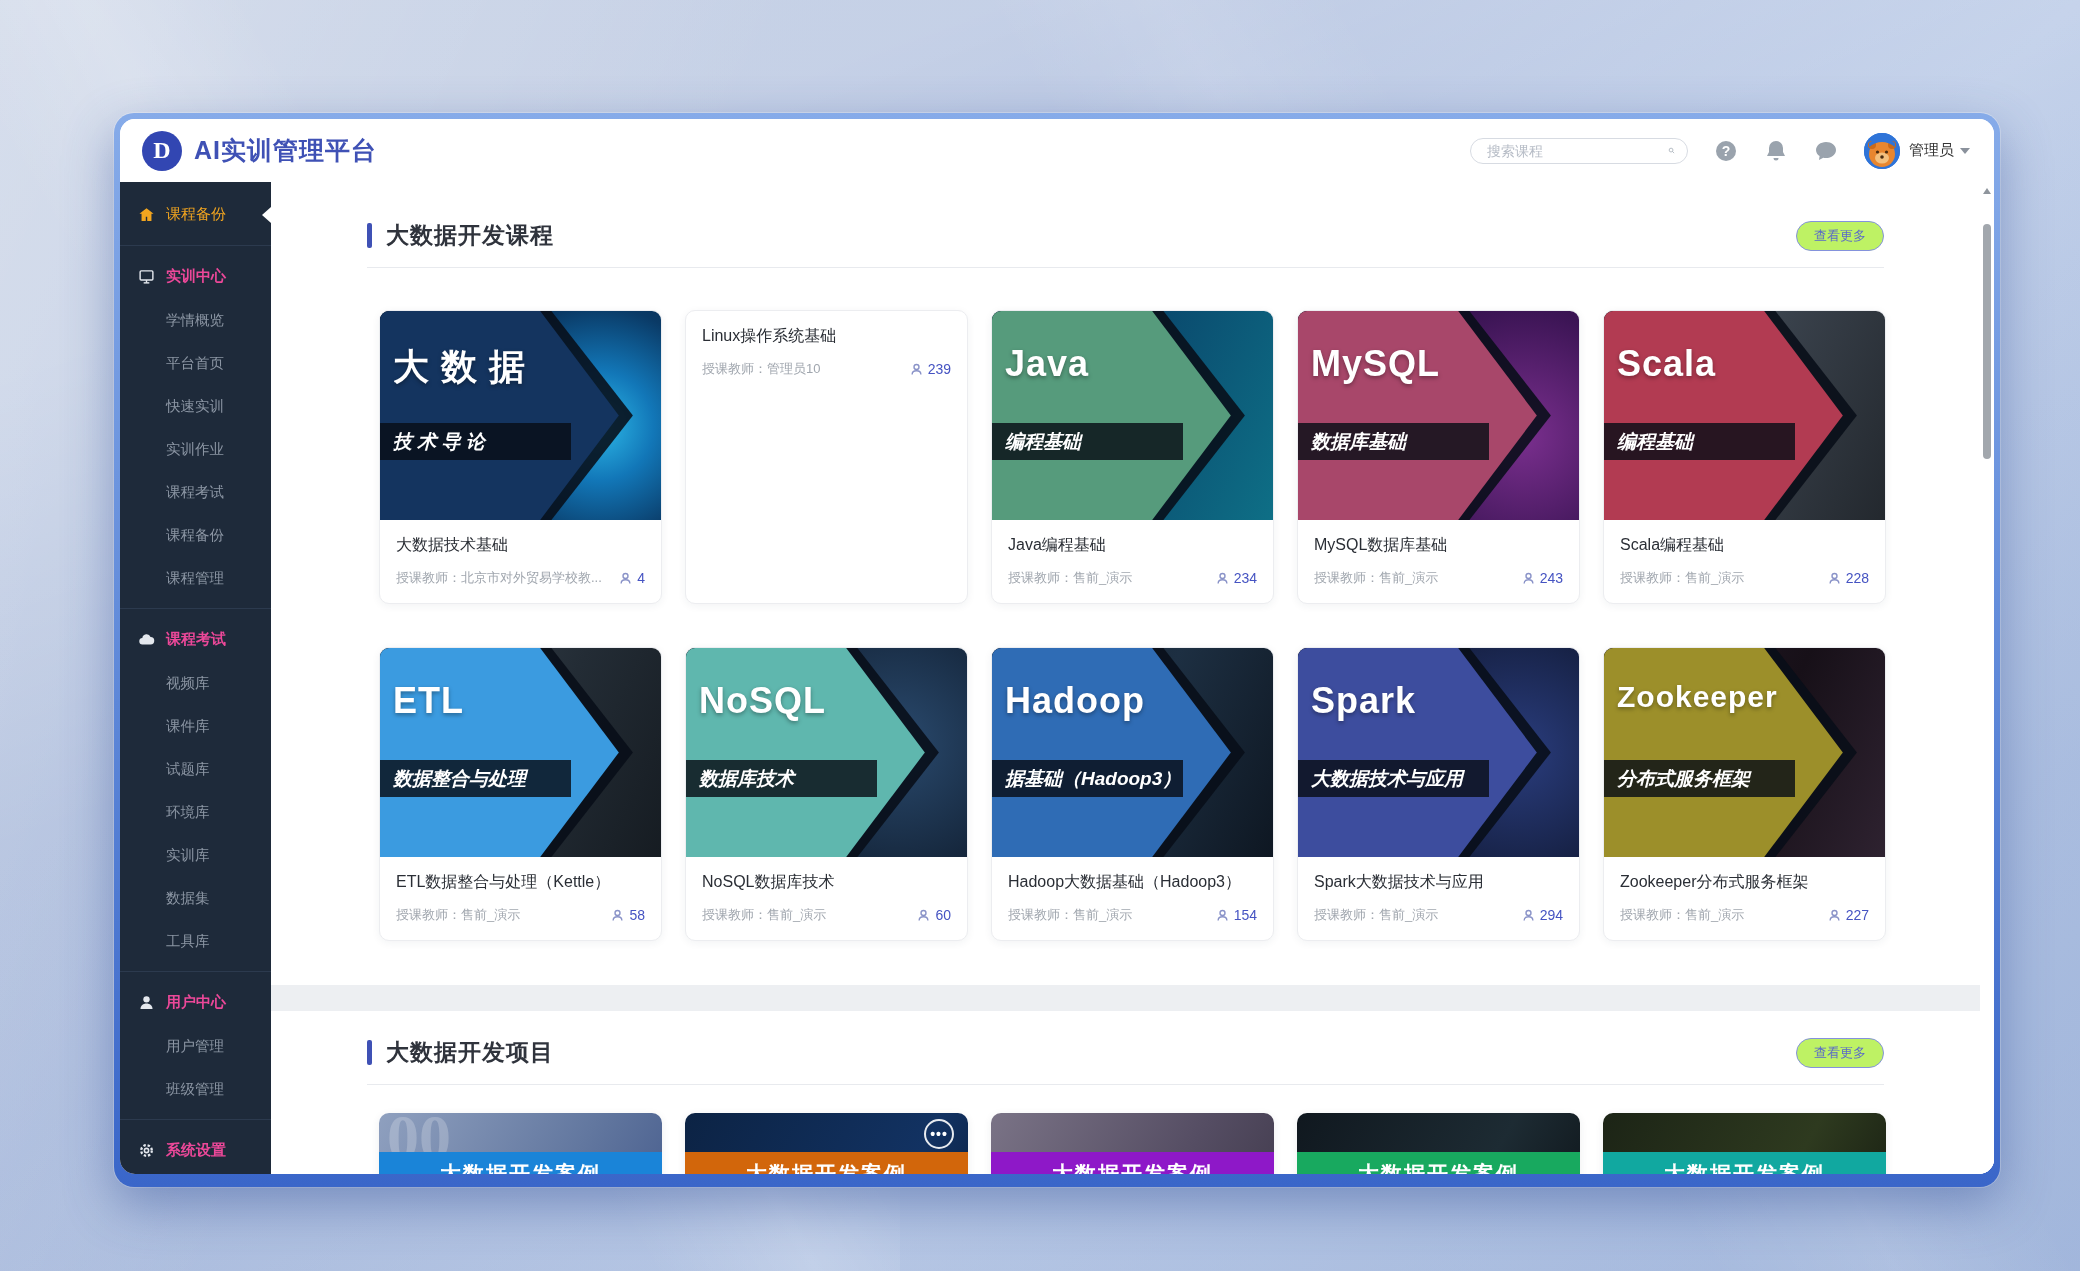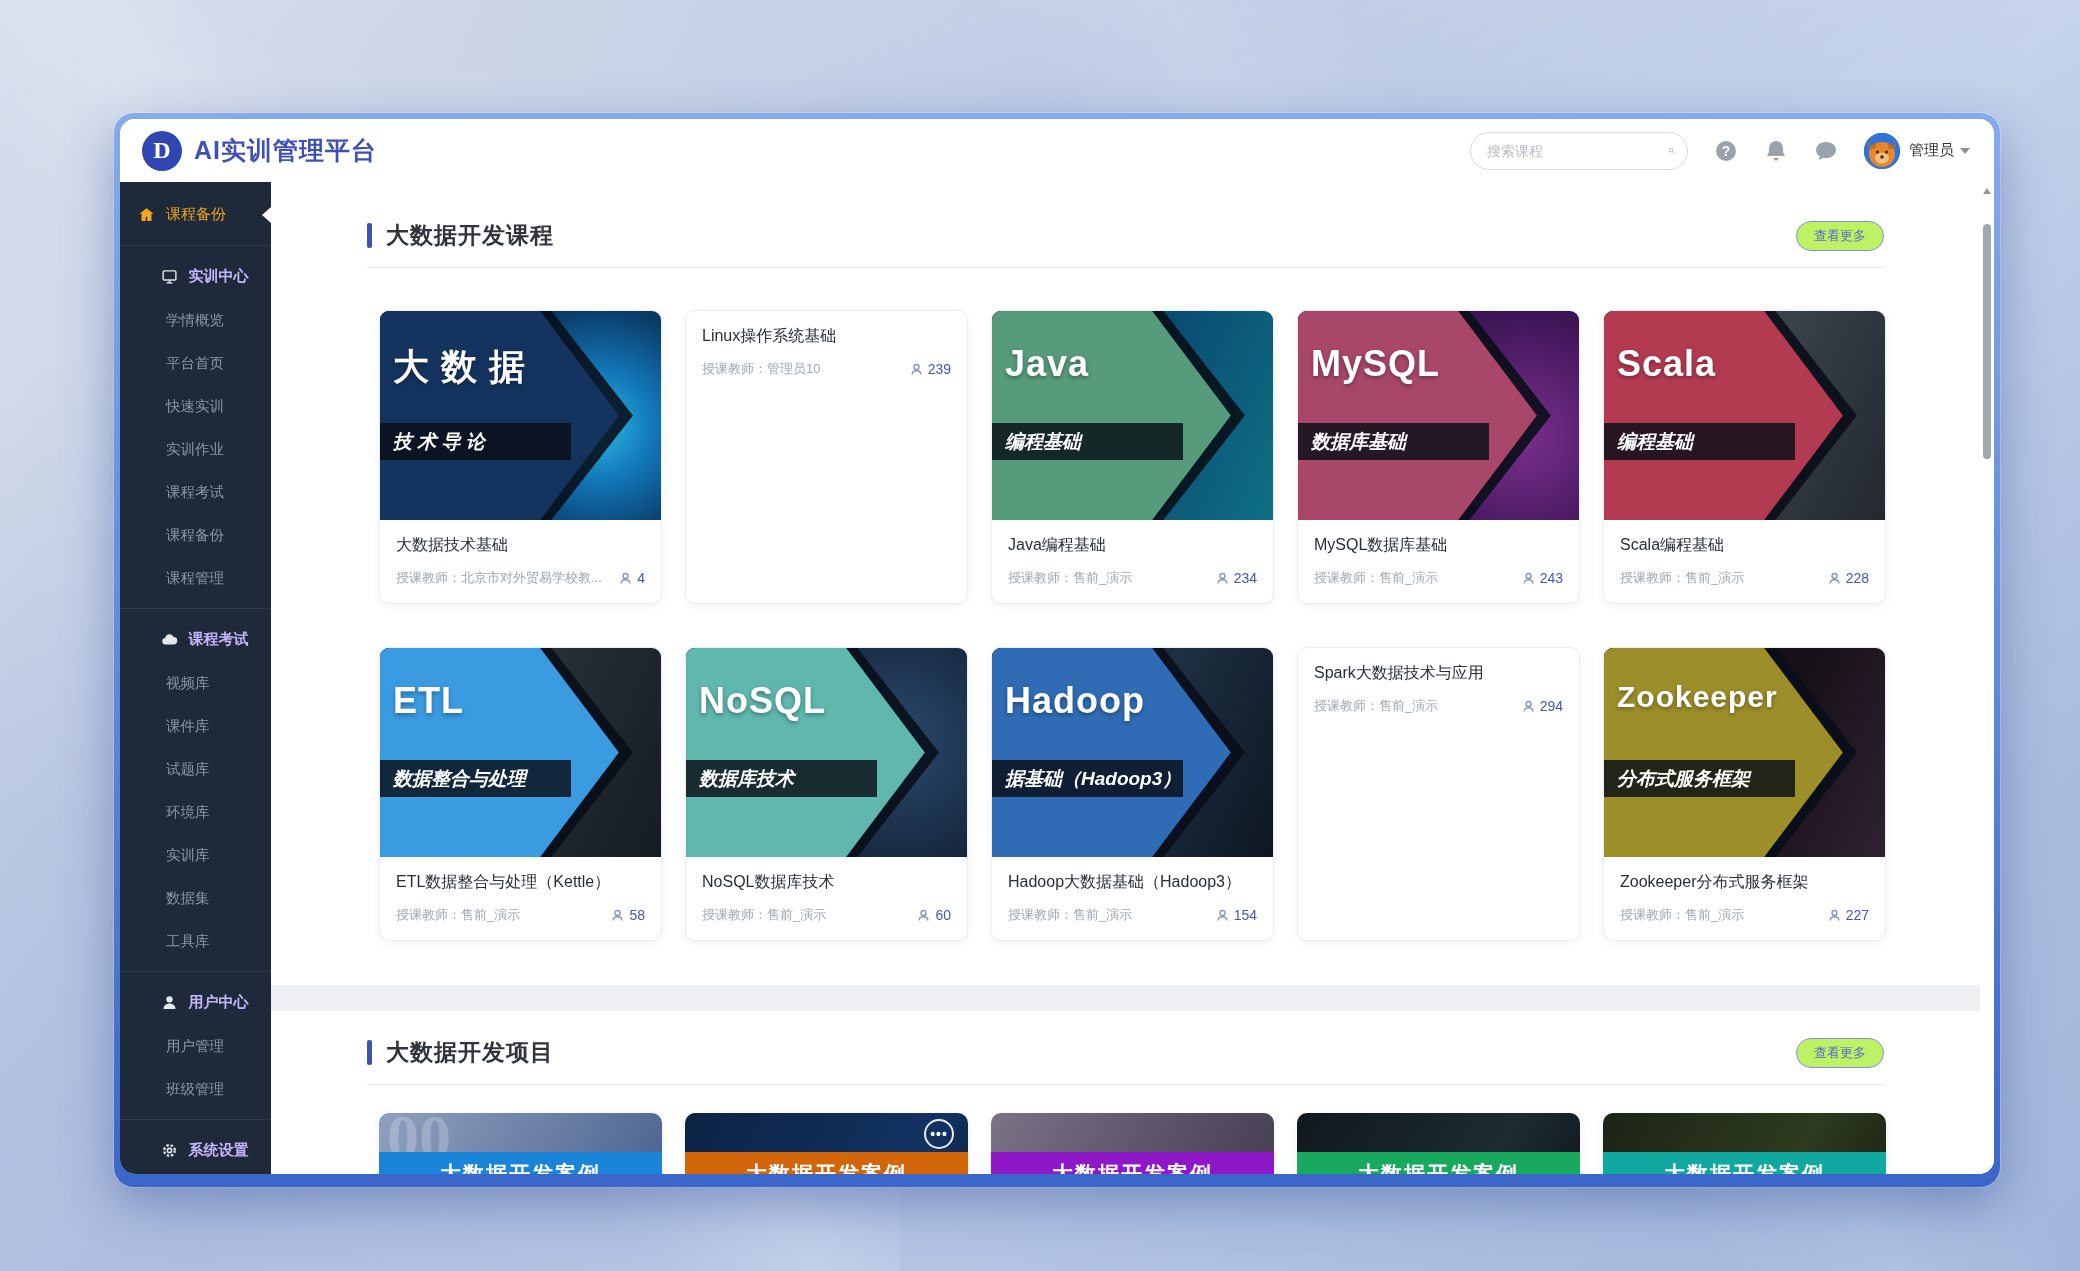--- a/index.html
+++ b/index.html
@@ -27,21 +27,21 @@
     display:flex; flex-direction:column; }
 
   
   .hdr { height:63px; background:#fff; flex:0 0 63px; display:flex; align-items:center;
     padding:0 24px 0 22px; position:relative; z-index:5; }
   .logo { width:40px; height:40px; border-radius:50%; background:#3246b2; color:#fff;
     display:flex; align-items:center; justify-content:center; font-size:24px; font-weight:bold;
     font-family:"Liberation Serif", serif; }
   .app-title { margin-left:12px; font-size:25px; font-weight:bold; color:#3f51b5; letter-spacing:1px; }
   .hdr-right { margin-left:auto; display:flex; align-items:center; }
-  .search { width:218px; height:38px; border:1px solid #d7dbe2; border-radius:19px;
+  .search { width:218px; height:26px; border:1px solid #d7dbe2; border-radius:19px;
     display:flex; align-items:center; padding:0 12px 0 16px; }
   .search input { border:none; outline:none; flex:1; font-size:14px; color:#555;
     font-family:"Liberation Sans", sans-serif; background:transparent; }
   .search input::placeholder { color:#b6bcc6; }
   .hicon { margin-left:26px; width:24px; height:24px; color:#9aa3ad; }
   .avatar { margin-left:26px; width:36px; height:36px; border-radius:50%; overflow:hidden;
     background:#2f74d8; position:relative; }
   .uname { margin-left:9px; font-size:15px; color:#333; }
   .caret { margin-left:6px; width:0; height:0; border-left:5px solid transparent;
     border-right:5px solid transparent; border-top:6px solid #8a919c; }
@@ -50,21 +50,21 @@
   .wbody { flex:1; display:flex; min-height:0; }
 
   
   .sidebar { flex:0 0 151px; background:#1e2a3a; color:#cfd6df; padding-top:10px;
     font-size:15px; position:relative; }
   .srow { height:45px; display:flex; align-items:center; padding-left:18px; position:relative; cursor:pointer; }
   .srow .sico { width:17px; height:17px; margin-right:11px; flex:0 0 17px; }
   .srow.active { color:#f2a51f; }
   .srow.active .notch { position:absolute; right:0; top:50%; margin-top:-8px; width:0; height:0;
     border-top:8px solid transparent; border-bottom:8px solid transparent; border-right:9px solid #ffffff; }
-  .sgroup { color:#c4b5fd; font-weight:bold;justify-content:center; }
+  .sgroup { color:#ec4899; font-weight:bold; }
   .schild { height:43px; display:flex; align-items:center; padding-left:46px; color:#8c96a4;
     font-size:14.5px; cursor:pointer; }
   .sdiv { height:1px; background:#2c3a4e; margin:8px 0; }
 
   
   .content { flex:1; background:#edeff2; position:relative; overflow:hidden; min-width:0; }
   .sec { background:#fff; padding:0 26px 0 96px; }
   .sec1 { padding-top:38px; padding-bottom:44px; }
   .sec2 { margin-top:26px; padding-top:26px; padding-bottom:200px; }
   .sec-head { display:flex; align-items:center; padding-right:84px; }
@@ -447,20 +447,26 @@
                     <circle cx="12" cy="8" r="4"></circle>
                         <path d="M5 20c0-3.8 3.1-6 7-6s7 2.2 7 6"></path>
                       </svg>
                   <span>154</span>
                 </div>
               </div>
             </div>
           </div>
 
           <div class="card">
+            <div class="cimg" style="background: radial-gradient(circle at 78% 50%, rgb(42, 61, 126) 0%, rgb(20, 30, 62) 55%, rgb(10, 16, 32) 92%); --arrow: #3d4d9e;">
+              <div class="chev-o"></div>
+                  <div class="chev"></div>
+              <div class="cimg-big">Spark</div>
+              <div class="cimg-band">大数据技术与应用</div>
+            </div>
             <div class="cinfo">
               <div class="ctitle">Spark大数据技术与应用</div>
               <div class="cmeta">
                 <div class="cteacher">授课教师：售前_演示</div>
                 <div class="ccount">
                   <svg viewBox="0 0 24 24" fill="none" stroke="#8a93c8" stroke-width="2.2">
                     <circle cx="12" cy="8" r="4"></circle>
                         <path d="M5 20c0-3.8 3.1-6 7-6s7 2.2 7 6"></path>
                       </svg>
                   <span>294</span>

